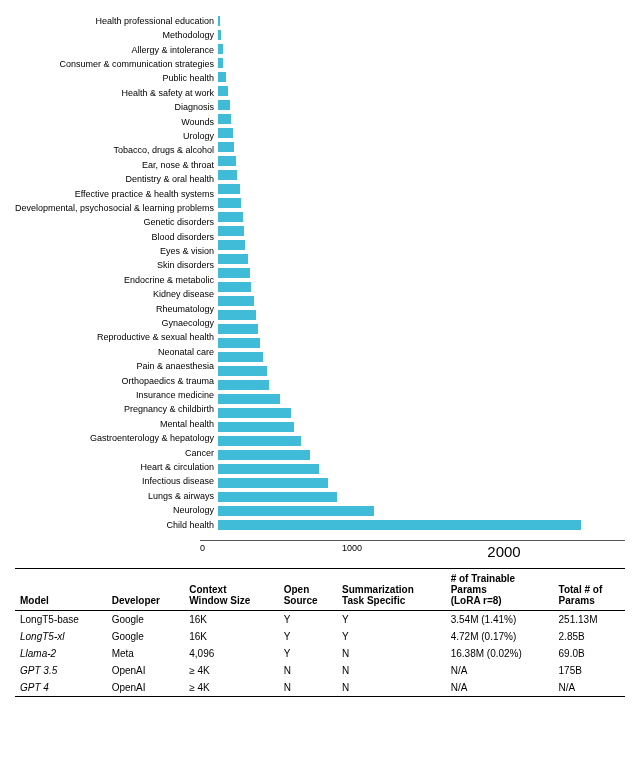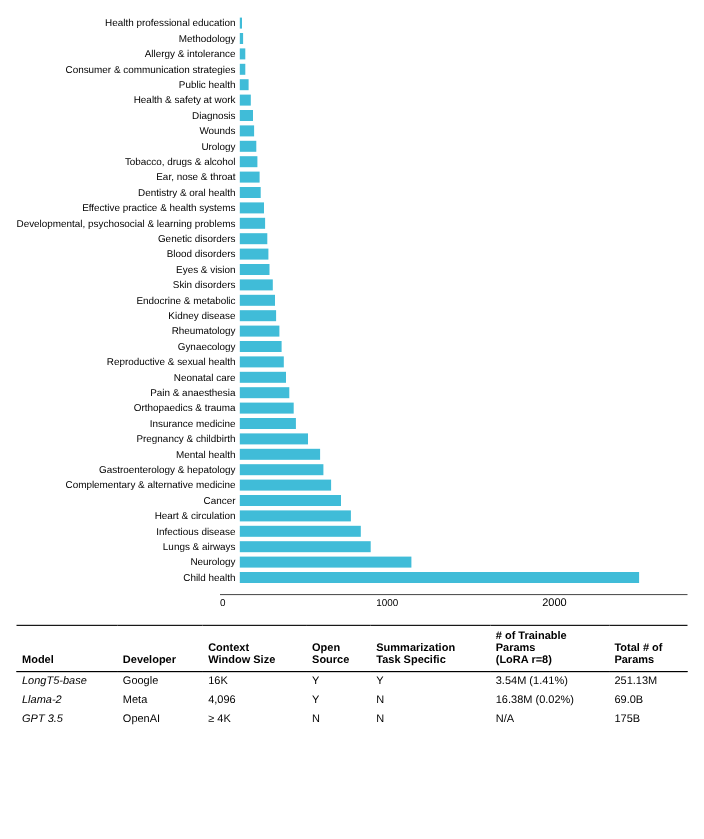--- a/index.html
+++ b/index.html
@@ -127,21 +127,20 @@
           <div class="y-label">Rheumatology</div>
           <div class="y-label">Gynaecology</div>
           <div class="y-label">Reproductive &amp; sexual health</div>
           <div class="y-label">Neonatal care</div>
           <div class="y-label">Pain &amp; anaesthesia</div>
           <div class="y-label">Orthopaedics &amp; trauma</div>
           <div class="y-label">Insurance medicine</div>
           <div class="y-label">Pregnancy &amp; childbirth</div>
           <div class="y-label">Mental health</div>
           <div class="y-label">Gastroenterology &amp; hepatology</div>
-          <div class="y-label">Complementary &amp; alternative medicine</div>
           <div class="y-label">Cancer</div>
           <div class="y-label">Heart &amp; circulation</div>
           <div class="y-label">Infectious disease</div>
           <div class="y-label">Lungs &amp; airways</div>
           <div class="y-label">Neurology</div>
           <div class="y-label">Child health</div>
         </div>
       <div class="bars-area" id="bars-area">
           <div class="bar-row">
             <div class="bar" style="width: 2.22px;"></div>
@@ -252,21 +251,21 @@
             <div class="bar" style="width: 155.4px;"></div>
           </div>
           <div class="bar-row">
             <div class="bar" style="width: 362.6px;"></div>
           </div>
         </div>
     </div>
     <div class="x-axis-wrapper" id="x-axis-wrapper">
     <span style="position: absolute; left: 0px; top: 2px; font-size: 9px; transform: translateX(0px);">0</span>
         <span style="position: absolute; left: 152px; top: 2px; font-size: 9px; transform: translateX(-50%);">1000</span>
-        <span style="position: absolute; left: 304px; top: 2px; font-size: 10px; transform: translateX(-50%);">2000</span>
+        <span style="position: absolute; left: 304px; top: 2px; font-size: 15px; transform: translateX(-50%);">2000</span>
       </div>
   </div>
 </div>
 
 <div class="table-section">
   <div class="section-label"></div>
   <table>
     <thead>
       <tr id="table-header">
           <th style="white-space: pre-line;">Model</th>
@@ -279,41 +278,59 @@
 Task Specific</th>
           <th style="white-space: pre-line; margin-top: 31px;"># of Trainable
 Params
 (LoRA r=8)</th>
           <th style="white-space: pre-line;">Total # of
 Params</th>
         </tr>
     </thead>
     <tbody id="table-body">
         <tr>
-          <td style="font-style: italic;">LongT5-base</td>
+          <td style="">LongT5-base</td>
           <td>Google</td>
           <td>16K</td>
           <td>Y</td>
           <td>Y</td>
           <td>3.54M (1.41%)</td>
           <td>251.13M</td>
+        </tr>
+        <tr>
+          <td style="font-style: italic;">LongT5-xl</td>
+          <td>Google</td>
+          <td>16K</td>
+          <td>Y</td>
+          <td>Y</td>
+          <td>4.72M (0.17%)</td>
+          <td>2.85B</td>
         </tr>
         <tr>
           <td style="font-style: italic;">Llama-2</td>
           <td>Meta</td>
           <td>4,096</td>
           <td>Y</td>
           <td>N</td>
           <td>16.38M (0.02%)</td>
           <td>69.0B</td>
         </tr>
         <tr>
           <td style="font-style: italic; margin-top: 26px;">GPT 3.5</td>
           <td>OpenAI</td>
           <td>≥ 4K</td>
           <td>N</td>
           <td>N</td>
           <td>N/A</td>
           <td>175B</td>
+        </tr>
+        <tr class="last-row">
+          <td style="font-style: italic;">GPT 4</td>
+          <td>OpenAI</td>
+          <td>≥ 4K</td>
+          <td>N</td>
+          <td>N</td>
+          <td>N/A</td>
+          <td>N/A</td>
         </tr>
       </tbody>
   </table>
 </div>
 
 </body></html>

